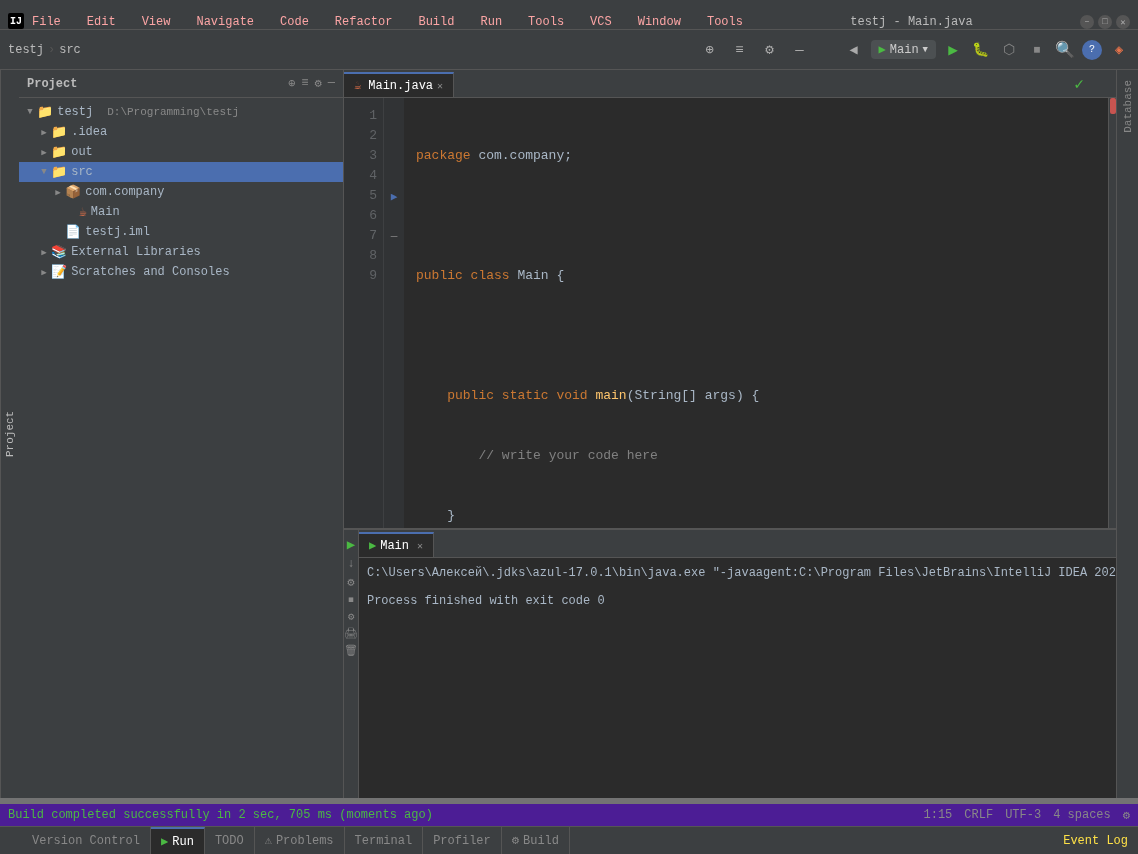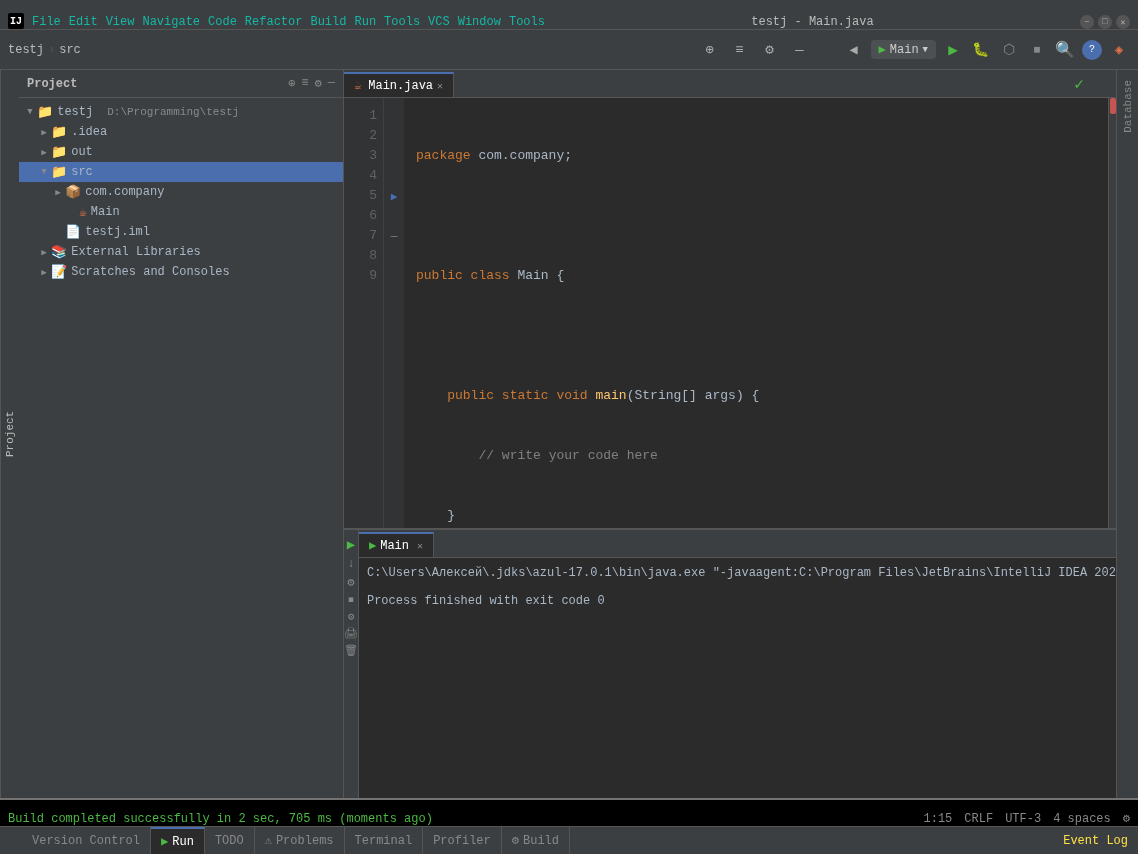--- a/index.html
+++ b/index.html
@@ -25,21 +25,21 @@
       border-bottom: 1px solid #555;
     }
     .title-bar-logo {
       width: 16px; height: 16px;
       background: #000;
       border-radius: 2px;
       display: flex; align-items: center; justify-content: center;
       font-size: 10px; color: #fff; font-weight: bold;
     }
     .title-bar-menu {
-      display: flex; gap: 8px; font-size: 12px; color: #14b8a6;
+      display: flex; gap: 26px; font-size: 12px; color: #fca5a5;
     }
     .title-bar-menu span { cursor: pointer; }
     .title-bar-center {
       flex: 1; text-align: center; font-size: 12px; color: #bbb;
     }
     .title-bar-controls {
       display: flex; gap: 4px;
     }
     .title-bar-btn {
       width: 14px; height: 14px; border-radius: 50%;
@@ -209,23 +209,23 @@
       color: #a9b7c6;
       overflow: auto;
     }
     .console-line { line-height: 18px; }
     .console-cmd { color: #a9b7c6; white-space: nowrap; overflow: hidden; text-overflow: ellipsis; }
     .console-result { color: #a9b7c6; margin-top: 6px; }
 
     
     .status-bar {
       height: 28px;
-      background: #000000;
-      border-top: 2px solid #737373;
-      display: flex; align-items: flex-end;
+      background: #4c1d95;
+      border-top: 6px solid #737373;
+      display: flex; align-items: center;
       padding: 0 8px; gap: 12px;
       font-size: 12px; color: #888;
     }
     .status-item { cursor: pointer; }
     .status-spacer { flex: 1; }
     .status-success { color: #4bb943; }
 
     .project-strip {
       writing-mode: vertical-lr;
       transform: rotate(180deg);

